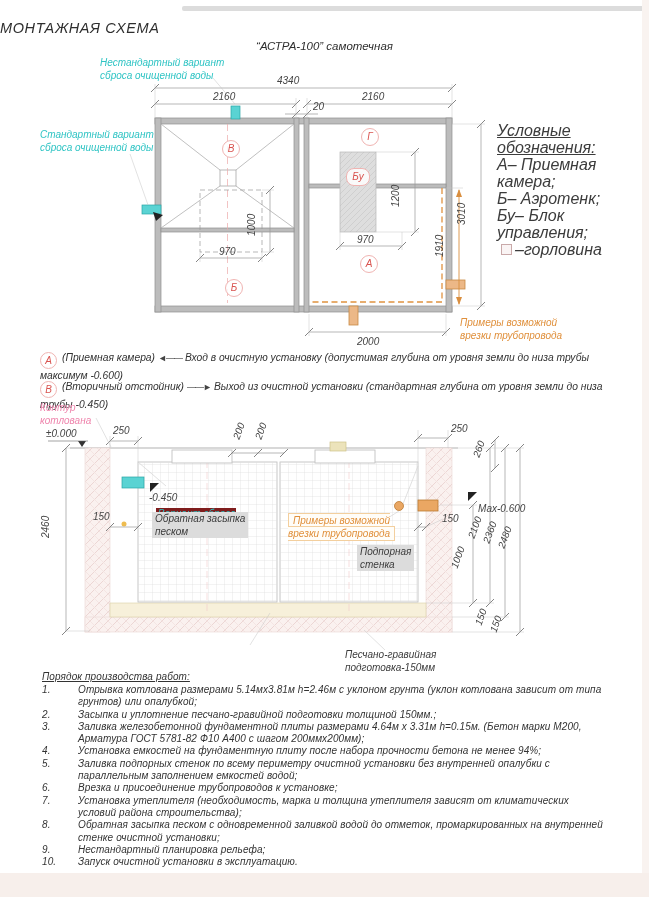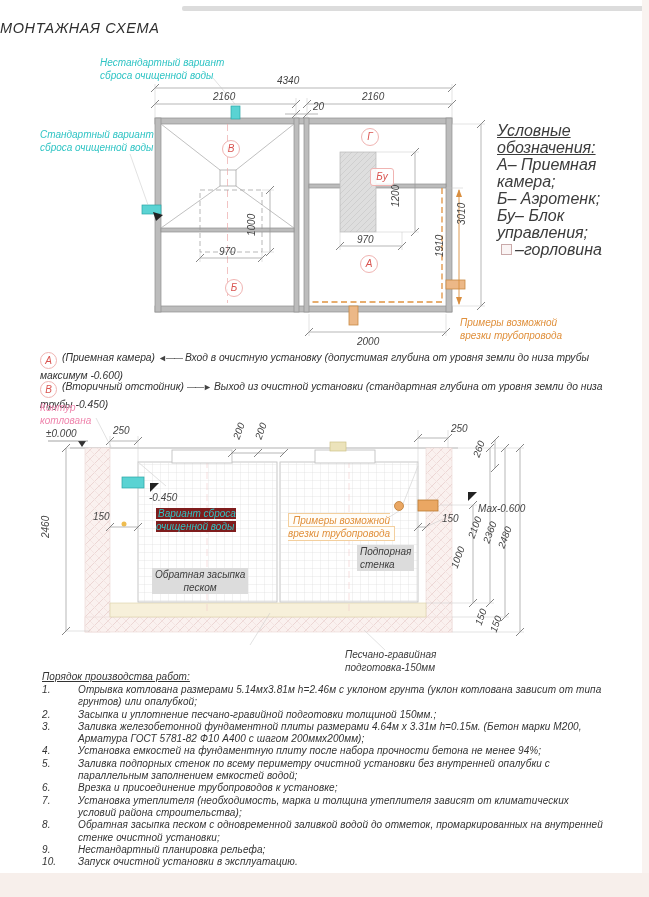--- a/index.html
+++ b/index.html
@@ -12,21 +12,21 @@
   .ttl1{left:0;right:0;text-align:left;top:22px;font-size:14.5px;letter-spacing:.6px;color:#2e2e2e;}
   .ttl2{left:0;right:0;text-align:center;top:40px;font-size:11.5px;color:#2e2e2e;}
   .cyan{color:#2fc4c4;}
   .orange{color:#e0903c;}
   .pink{color:#ef85ad;}
   .rot{transform:rotate(-90deg);transform-origin:left bottom;}
   .rot70{transform:rotate(-70deg);transform-origin:left bottom;}
   .marker{position:absolute;z-index:3;width:16px;height:16px;border:1px solid #f0b4b2;border-radius:50%;
         color:#d9534f;font-style:italic;font-size:10px;line-height:16px;text-align:center;
         background:rgba(255,255,255,.85);}
-  .marker.wide{width:22px;border-radius:3px;margin-left:24px;}
+  .marker.wide{width:22px;border-radius:8px;}
   .cmark{display:inline-block;width:15px;height:15px;border:1px solid #f0b4b2;border-radius:50%;
         color:#d9534f;font-style:italic;font-size:10px;line-height:15px;text-align:center;
         margin-right:5px;vertical-align:-3px;background:#fff;}
   .callout{position:absolute;z-index:2;left:40px;width:592px;font-style:italic;font-size:10.3px;
         color:#333;line-height:14.2px;}
   .arrow{color:#444;letter-spacing:-1px;padding:0 3px;font-style:normal;font-size:9px;}
   .legend{position:absolute;z-index:2;left:497px;top:122px;width:150px;font-style:italic;
         font-size:16px;color:#3c3c3c;line-height:17px;}
   .legend .lt{text-decoration:underline;}
   .gorl{display:flex;align-items:center;}
@@ -207,20 +207,21 @@
         <path d="M426 603H494 M452 617H509 M452 632H524"></path>
         <path d="M440 505H477 M426 527L443 519"></path>
         <path d="M96 418L111 447"></path>
         <path d="M250 645L270 613 M385 650L364 630"></path>
         <path d="M399 511L383 521"></path>
       </g>
     </g>
   </svg>
 
   <div class="lbl ttl1">МОНТАЖНАЯ СХЕМА</div>
+  <div class="lbl ttl2">“АСТРА-100” самотечная</div>
 
   <div class="lbl cyan" style="left:100px;top:56px;">Нестандартный вариант
 сброса очищенной воды</div>
   <div class="lbl cyan" style="left:40px;top:128px;">Стандартный вариант
 сброса очищенной воды</div>
   <div class="lbl orange" style="left:460px;top:316px;">Примеры возможной
 врезки трубопровода</div>
 
   <div class="dim" style="left:277px;top:74px;text-align:center;">4340</div>
   <div class="dim" style="left:213px;top:90px;">2160</div>
@@ -273,21 +274,21 @@
   <div class="dim" style="left:442px;top:512px;">150</div>
   <div class="dim rot70" style="left:477px;top:527px;">2100</div>
   <div class="dim rot70" style="left:492px;top:532px;">2360</div>
   <div class="dim rot70" style="left:507px;top:537px;">2480</div>
   <div class="dim rot70" style="left:460px;top:557px;">1000</div>
   <div class="dim rot70" style="left:484px;top:614px;">150</div>
   <div class="dim rot70" style="left:499px;top:621px;">150</div>
 
   <div class="lbl cyan" style="left:156px;top:507px;"><span class="whitebg">Вариант сброса
 очищенной воды</span></div>
-  <div class="lbl" style="left:152px;top:568px;text-align:center;"><span class="tag">Обратная засыпка
+  <div class="lbl" style="left:152px;top:512px;"><span class="tag">Обратная засыпка
 песком</span></div>
   <div class="lbl orange" style="left:288px;top:514px;"><span class="obox">Примеры возможной
 врезки трубопровода</span></div>
   <div class="lbl" style="left:357px;top:545px;"><span class="tag">Подпорная
 стенка</span></div>
   <div class="lbl" style="left:345px;top:648px;">Песчано-гравийная
 подготовка-150мм</div>
 
   <div class="worklist">
     <div class="wt">Порядок производства работ:</div>

